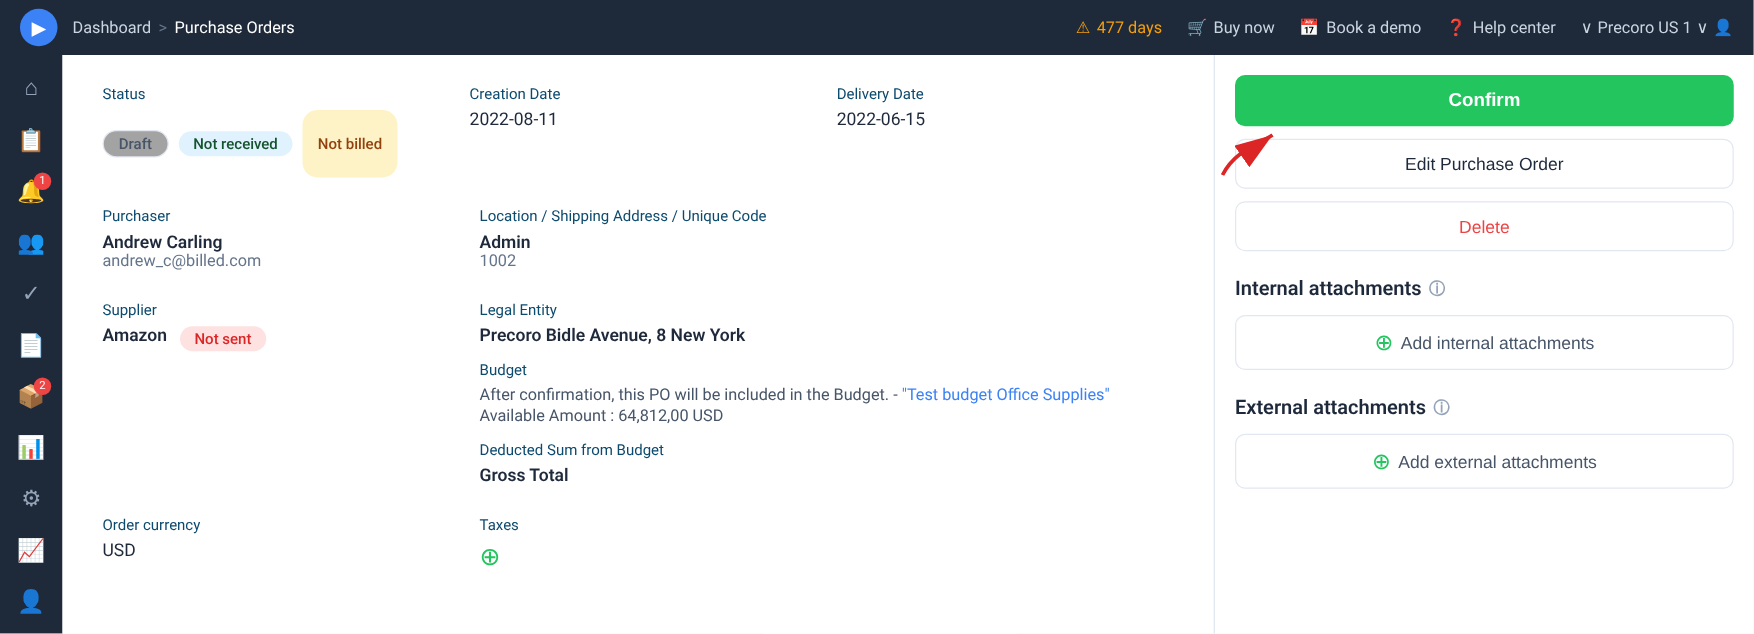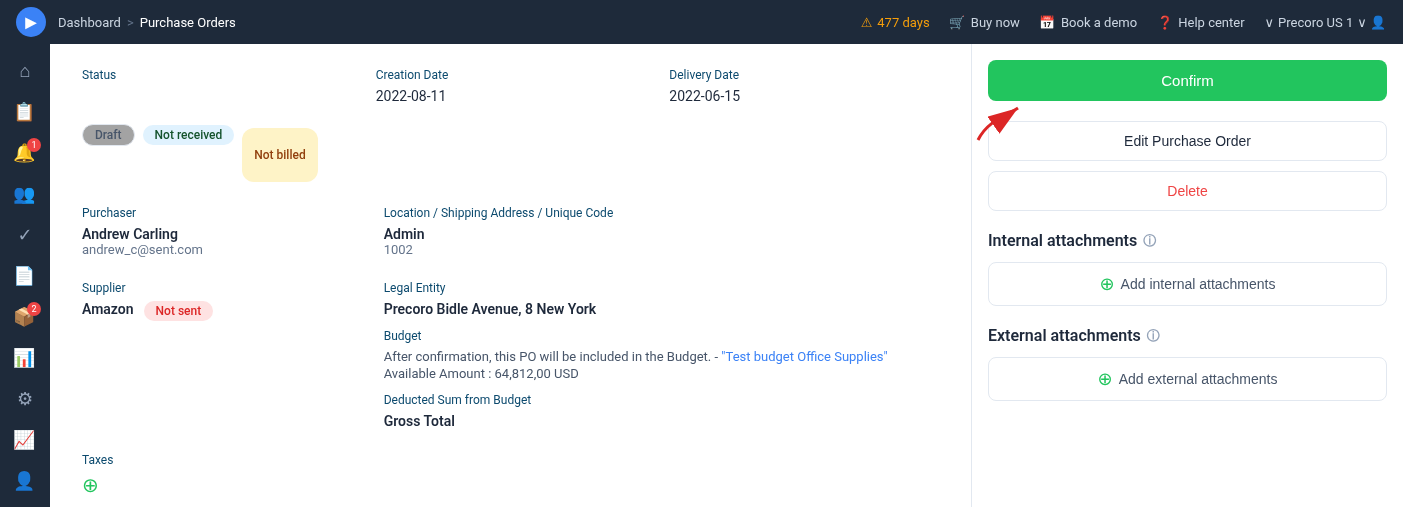--- a/index.html
+++ b/index.html
@@ -119,21 +119,21 @@
       background: #a3a3a3; color: #475569;
       border-radius: 12px; padding: 3px 12px; font-size: 12px; font-weight: 500;
       border: 1px solid #e2e8f0;
     }
     .badge-not-received {
       background: #e0f2fe; color: #14532d;
       border-radius: 12px; padding: 3px 12px; font-size: 12px; font-weight: 500;
     }
     .badge-not-billed {
       background: #fef3c7; color: #92400e;
-      border-radius: 12px; padding: 20px 12px; font-size: 12px; font-weight: 500; margin-top: 40px;
+      border-radius: 12px; padding: 20px 12px; font-size: 12px; font-weight: 500;
     }
     .badge-not-sent {
       background: #fee2e2; color: #dc2626;
       border-radius: 12px; padding: 3px 12px; font-size: 12px; font-weight: 500;
     }
 
     
     .supplier-row {
       display: flex; align-items: flex-start; gap: 10px;
     }
@@ -143,23 +143,23 @@
 
     
     .btn-confirm {
       width: 100%;
       background: #22c55e;
       color: white;
       border: none;
       border-radius: 8px;
       padding: 12px;
       font-size: 15px;
-      font-weight: 400;
+      font-weight: 700;
       cursor: pointer;
-      margin-bottom: 20px;
+      margin-bottom: 10px;
     }
     .btn-edit {
       width: 100%;
       background: white;
       color: #1e293b;
       border: 1px solid #e2e8f0;
       border-radius: 8px;
       padding: 11px;
       font-size: 14px;
       font-weight: 500;
@@ -298,21 +298,21 @@
         <div>
           <div class="field-label">Delivery Date</div>
           <div class="field-value">2022-06-15</div>
         </div>
       </div>
 
       <div class="fields-grid" style="grid-template-columns: 1fr 2fr">
         <div>
           <div class="field-label">Purchaser</div>
           <div class="field-value bold">Andrew Carling</div>
-          <div class="field-value small">andrew_c@sent.com</div>
+          <div class="field-value small">andrew_c@billed.com</div>
         </div>
         <div>
           <div class="field-label">Location / Shipping Address / Unique Code</div>
           <div class="field-value bold">Admin</div>
           <div class="field-value small">1002</div>
         </div>
       </div>
 
       <div class="fields-grid" style="grid-template-columns: 1fr 2fr">
         <div>
@@ -335,20 +335,24 @@
           </div>
           <div style="margin-top: 12px;">
             <div class="field-label">Deducted Sum from Budget</div>
             <div class="field-value bold">Gross Total</div>
           </div>
         </div>
       </div>
 
       <div class="fields-grid" style="grid-template-columns: 1fr 2fr">
         <div>
+          <div class="field-label">Order currency</div>
+          <div class="field-value">USD</div>
+        </div>
+        <div>
           <div class="field-label">Taxes</div>
           <div class="tax-plus">⊕</div>
         </div>
       </div>
 
     </div>
 
     <div class="detail-sidebar">
 
       

